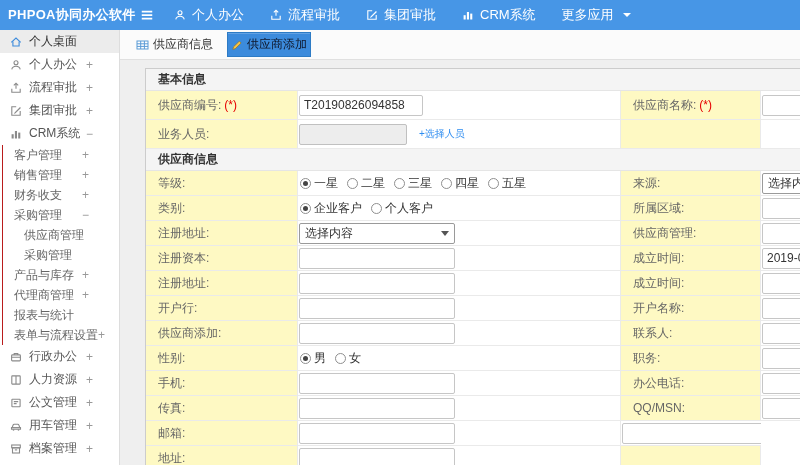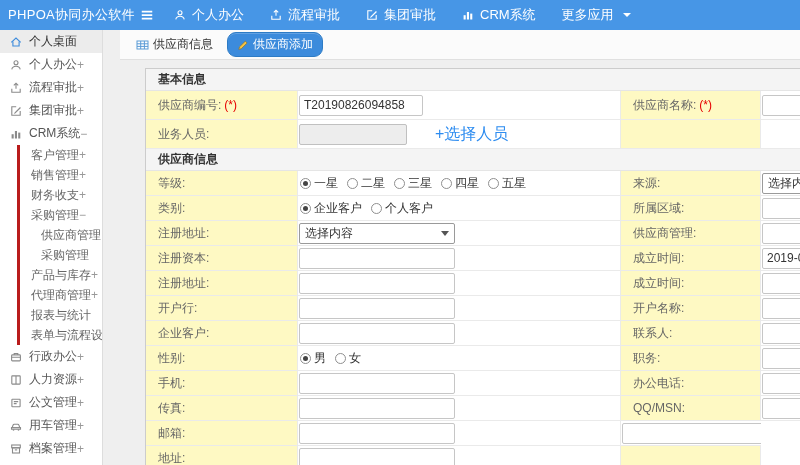--- a/index.html
+++ b/index.html
@@ -2,54 +2,54 @@
 <html style="--topbar: #4796e6; --active_tab: #3c8bdc; --link: #2d8cf0; --required: #e60000;"><head>
 <meta charset="utf-8">
 <style>
   *{box-sizing:border-box;margin:0;padding:0}
   html,body{width:800px;height:465px;overflow:hidden}
   body{position:relative;font-family:"Liberation Sans","DejaVu Sans",sans-serif;background:#efefef}
   .ic{display:inline-flex;align-items:center}
   .ic svg{display:block}
   
   .topbar{height:30px;background:var(--topbar,#4796e6);display:flex;align-items:center;color:#fff}
-  .logo{width:128px;padding-left:8px;font-size:13px;font-weight:normal;letter-spacing:.3px;white-space:nowrap}
+  .logo{width:128px;padding-left:8px;font-size:13px;font-weight:bold;letter-spacing:.3px;white-space:nowrap}
   .hamb{margin-left:12px;cursor:pointer;display:flex;align-items:center;color:#fff}
   .topnav{display:flex;align-items:center;margin-left:20px;gap:26px}
   .nav-item{display:flex;align-items:center;gap:6px;font-size:13px;cursor:pointer;white-space:nowrap}
   .topbar .ic{color:#fff}
   .caret{width:0;height:0;border-left:4px solid transparent;border-right:4px solid transparent;border-top:4px solid #fff;margin-left:3px}
   
-  .sidebar{position:absolute;left:0;top:30px;width:103px;bottom:0;background:#fff;border-right:1px solid #ddd;overflow:hidden}
+  .sidebar{position:absolute;left:0;top:30px;width:120px;bottom:0;background:#fff;border-right:1px solid #ddd;overflow:hidden}
   .side-item{height:23px;display:flex;align-items:center;padding:0 26px 0 10px;font-size:12px;color:#555;cursor:pointer;white-space:nowrap}
   .side-item .ic{margin-right:7px;color:#8a8a8a}
   .side-item.active{background:#ececec;color:#333}
   .side-item.active .ic{color:#3c8bdc}
   .marker{margin-left:auto;color:#999;font-size:12px}
-  .submenu{margin-left:17px;border-left:3px solid #b91c1c}
+  .submenu{margin-left:2px;border-left:1px solid #b91c1c}
   .submenu .side-item{height:20px;padding:0 30px 0 11px;color:#666}
   .submenu .side-item.lvl2{padding-left:21px}
   
   .main{position:absolute;left:120px;top:30px;right:0;bottom:0;overflow:hidden}
   .tabbar{height:30px;background:#fbfbfb;border-bottom:1px solid #e0e0e0;display:flex;align-items:center;padding-left:12px;gap:10px}
   .tab{display:flex;align-items:center;gap:4px;font-size:12px;color:#333;cursor:pointer;padding:3px 4px}
-  .tab.active{background:var(--active_tab,#3c8bdc);border:1px solid #2d7bc5;border-radius:9px;color:#ffffff;padding:3px 9px;box-shadow:inset 0 1px 0 rgba(255,255,255,.2)}
+  .tab.active{background:var(--active_tab,#3c8bdc);border:1px solid #2d7bc5;border-radius:0;color:#0f172a;padding:3px 3px;box-shadow:inset 0 1px 0 rgba(255,255,255,.2)}
   .form-wrap{padding:8px 0 0 25px}
   .form{width:925px;background:#fff;border:1px solid #ccc}
   .sec-header{height:22px;line-height:21px;background:#f4f4f4;border-bottom:1px solid #e5e5e5;font-size:12px;font-weight:bold;color:#333;padding-left:12px}
   .frow{display:grid;grid-template-columns:152px 323px 140px 310px}
   .cell{display:flex;align-items:center;border-bottom:1px solid #eaeaea;border-right:1px solid #eaeaea;overflow:hidden}
   .cell:last-child{border-right:none}
   .cell.lab{background:#fef9c3;color:#666;font-size:12px;padding-left:12px;white-space:nowrap}
   .s0 .cell{height:29px}
   .s1 .cell{height:25px}
   .req{color:var(--required,#e60000);margin-left:3px}
   .txt{height:21px;border:1px solid #c6c6c6;font-size:12px;padding:0 4px;margin-left:1px;font-family:inherit;color:#333;border-radius:2px;outline:none}
   .txt.dis{background:#ededed;border-color:#c0c0c0}
-  .lnk{color:var(--link,#2d8cf0);font-size:16px;margin-left:28px;cursor:pointer;white-space:nowrap}
+  .lnk{color:var(--link,#2d8cf0);font-size:10px;margin-left:12px;cursor:pointer;white-space:nowrap}
   .rgroup{display:flex;align-items:center;gap:9px;font-size:12px;color:#333;padding-left:2px}
   .ropt{display:flex;align-items:center;gap:3px;cursor:pointer;white-space:nowrap}
   .radio{width:11px;height:11px;border:1px solid #8f8f8f;border-radius:50%;background:#fff;display:inline-flex;align-items:center;justify-content:center;flex:none}
   .radio.on::after{content:"";width:5px;height:5px;border-radius:50%;background:#444}
   .sel{height:21px;border:1px solid #9a9a9a;background:#fff;display:flex;align-items:center;justify-content:space-between;padding:0 5px;font-size:12px;color:#333;margin-left:1px;cursor:pointer;border-radius:2px;flex:none}
   .sel-ar{width:0;height:0;border-left:4px solid transparent;border-right:4px solid transparent;border-top:5px solid #555;margin-left:6px}
 </style>
 </head>
 <body>
 
@@ -417,21 +417,21 @@
           </div>
           <div class="cell lab">
             <span>开户名称:</span>
           </div>
           <div class="cell fld">
             <input class="txt" style="width: 300px;">
           </div>
         </div>
         <div class="frow s1">
           <div class="cell lab">
-            <span>企业客户:</span>
+            <span>供应商添加:</span>
           </div>
           <div class="cell fld">
             <input class="txt" style="width: 156px;">
           </div>
           <div class="cell lab">
             <span>联系人:</span>
           </div>
           <div class="cell fld">
             <input class="txt" style="width: 300px;">
           </div>

